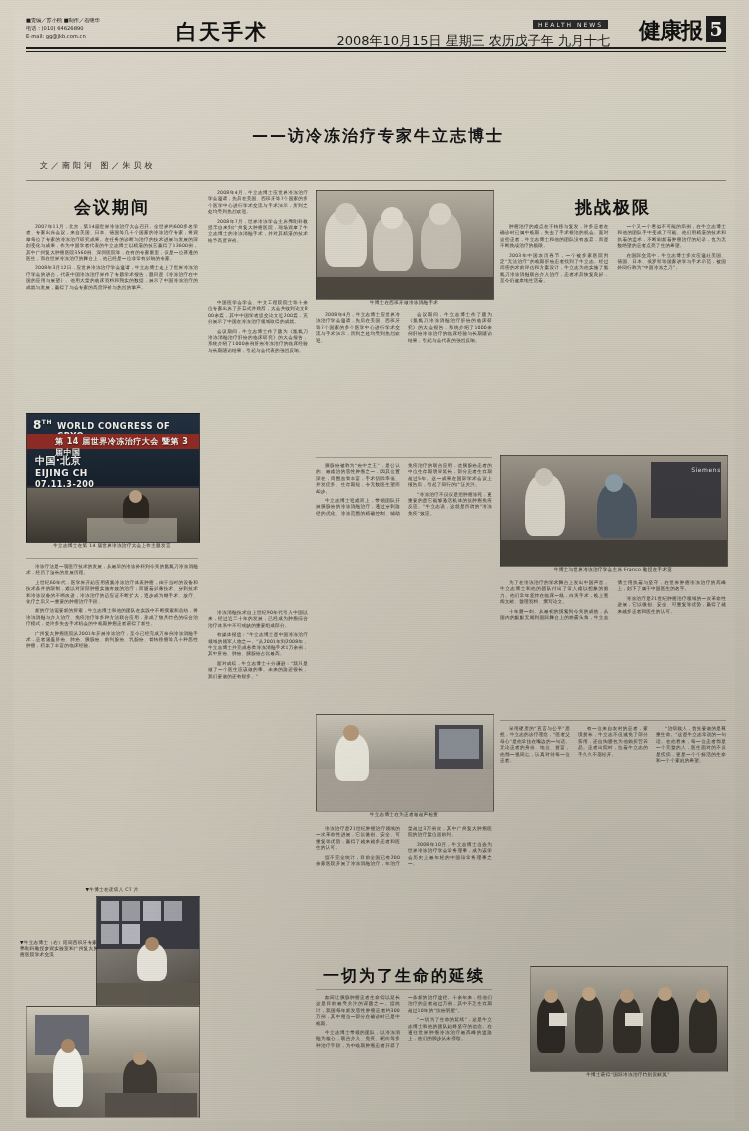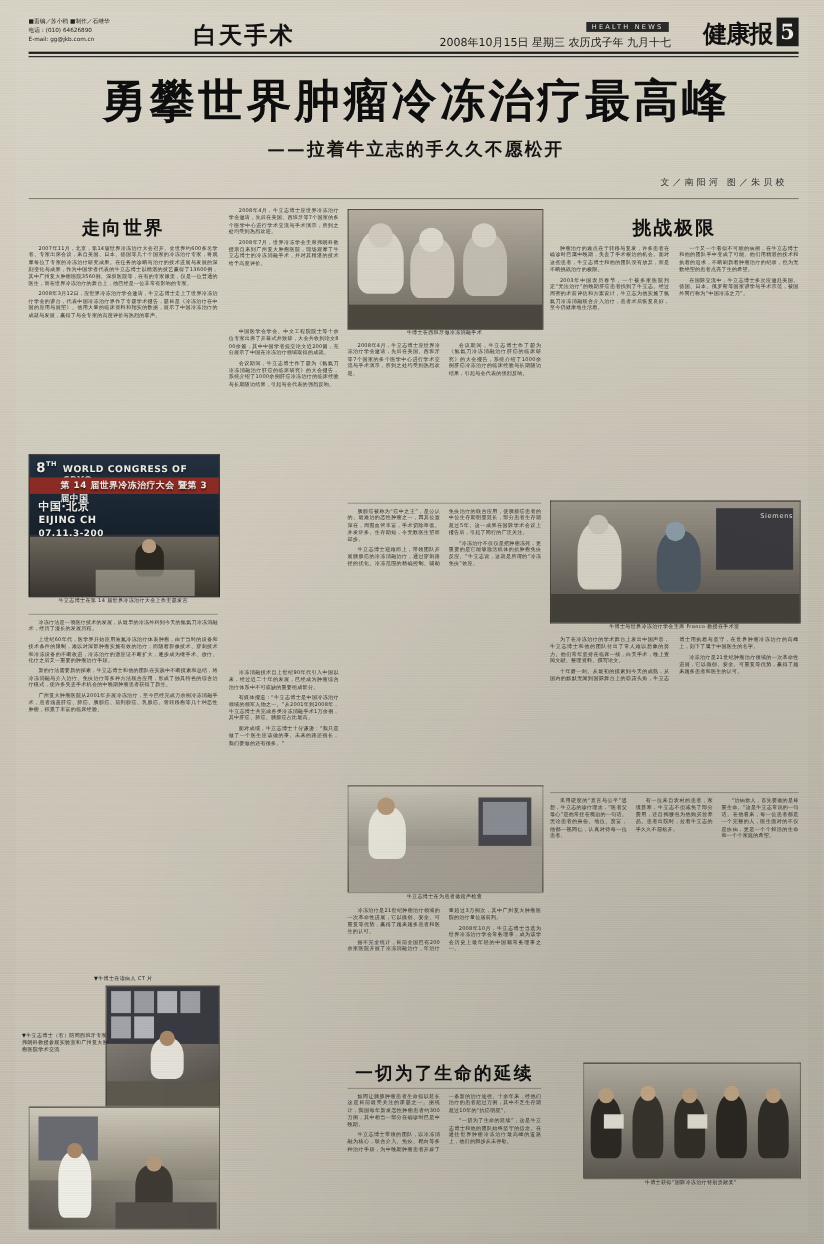--- a/index.html
+++ b/index.html
@@ -32,21 +32,21 @@
   .masthead{position:absolute;left:26px;top:16px;width:700px;height:40px;}
   .mh-left{position:absolute;left:0;top:0;width:130px;font-size:5.2px;line-height:8px;color:#222;}
   .mh-left .row{white-space:nowrap;}
   .mh-title{
     position:absolute;left:150px;top:2px;
     font-family:"DejaVu Serif","Liberation Serif",serif;
     font-weight:bold;font-size:21px;letter-spacing:2px;color:#111;
   }
   .mh-rule{position:absolute;left:0;top:31px;width:700px;height:2px;background:#1d1d1d;}
   .mh-rule2{position:absolute;left:0;top:35px;width:700px;height:1px;background:#1d1d1d;}
-  .mh-date{position:absolute;right:116px;top:16px;font-size:10px;color:#1b1b1b;white-space:nowrap;}
+  .mh-date{position:absolute;right:116px;top:16px;font-size:13px;color:#1b1b1b;white-space:nowrap;}
   .mh-health{position:absolute;right:118px;top:4px;background:#2a2a2a;color:#e9e6dc;font-size:6px;letter-spacing:2px;padding:1px 5px;}
   .mh-logo{
     position:absolute;right:24px;top:0;
     font-family:"DejaVu Serif","Liberation Serif",serif;
     font-weight:bold;font-size:22px;letter-spacing:-1px;color:#111;
   }
   .mh-pagenum{
     position:absolute;right:0;top:0;width:20px;height:26px;background:#1d1d1d;color:#efece2;
     font-family:"DejaVu Serif","Liberation Serif",serif;font-weight:bold;font-size:19px;
     text-align:center;line-height:26px;
@@ -58,21 +58,21 @@
     font-family:"DejaVu Serif","Liberation Serif",serif;
     font-weight:bold;font-size:41px;letter-spacing:3px;color:#0e0e0e;
     text-shadow:0 1px 0 rgba(255,255,255,.25);
   }
   .subhead{
     position:absolute;left:40px;top:126px;width:676px;text-align:center;
     font-family:"DejaVu Serif","Liberation Serif",serif;
     font-weight:bold;font-size:16px;letter-spacing:2px;color:#141414;
   }
   .byline{
-    position:absolute;left:40px;top:160px;width:676px;text-align:right;
+    position:absolute;left:40px;top:160px;width:676px;text-align:left;
     font-size:8px;letter-spacing:3px;color:#2a2a2a;
   }
   .hl-rule{position:absolute;left:26px;top:180px;width:700px;height:1px;background:#5a5547;opacity:.65;}
 
   
   .col{position:absolute;top:190px;}
   .c1{left:26px;width:172px;}
   .c2{left:208px;width:100px;}
   .c3{left:316px;width:176px;}
   .c4{left:500px;width:226px;}
@@ -129,27 +129,26 @@
     </div>
     <div class="mh-title">白天手术</div>
     <div class="mh-health">HEALTH NEWS</div>
     <div class="mh-date">2008年10月15日 星期三 农历戊子年 九月十七</div>
     <div class="mh-logo">健康报</div>
     <div class="mh-pagenum">5</div>
     <div class="mh-rule"></div>
     <div class="mh-rule2"></div>
   </div>
 
-  <div class="headline">勇攀世界肿瘤冷冻治疗最高峰</div>
-  <div class="subhead">——拉着牛立志的手久久不愿松开</div>
+  <div class="subhead">——访冷冻治疗专家牛立志博士</div>
   <div class="byline">文／南阳河  图／朱贝校</div>
   <div class="hl-rule"></div>
 
   <div class="col c1">
-    <div class="sec-title">走向世界</div>
+    <div class="sec-title">会议期间</div>
     <div class="body-text">
       <p>2007年11月，北京，第14届世界冷冻治疗大会召开。全世界约600多名学者、专家出席会议，来自美国、日本、德国等几十个国家的冷冻治疗专家，将观摩每位了专家的冷冻治疗研究成果。在任务的诊断与治疗的技术进展与发展的深刻变化与成果，作为中国学者代表的牛立志博士以精湛的技艺赢得了13600例，其中广州复大肿瘤医院3560例、深圳医院等，在有的专家眼里，仅是一位普通的医生，而在世界冷冻治疗的舞台上，他已经是一位非常有影响的专家。</p>
       <p>2008年3月12日，应世界冷冻治疗学会邀请，牛立志博士走上了世界冷冻治疗学会的讲台，代表中国冷冻治疗界作了专题学术报告，题目是《冷冻治疗在中国的应用与展望》。他用大量的临床资料和翔实的数据，展示了中国冷冻治疗的成就与发展，赢得了与会专家的高度评价与热烈的掌声。</p>
     </div>
   </div>
 
   <div class="photo grad-d" style="left:26px;top:413px;width:172px;height:128px;">
     <div class="ph-inner">
       <div class="bar" style="left:0;top:0;width:172px;height:72px;background:linear-gradient(180deg,#23303f,#16212c);"></div>
       <div class="banner-txt" style="left:6px;top:4px;font-size:12px;">

